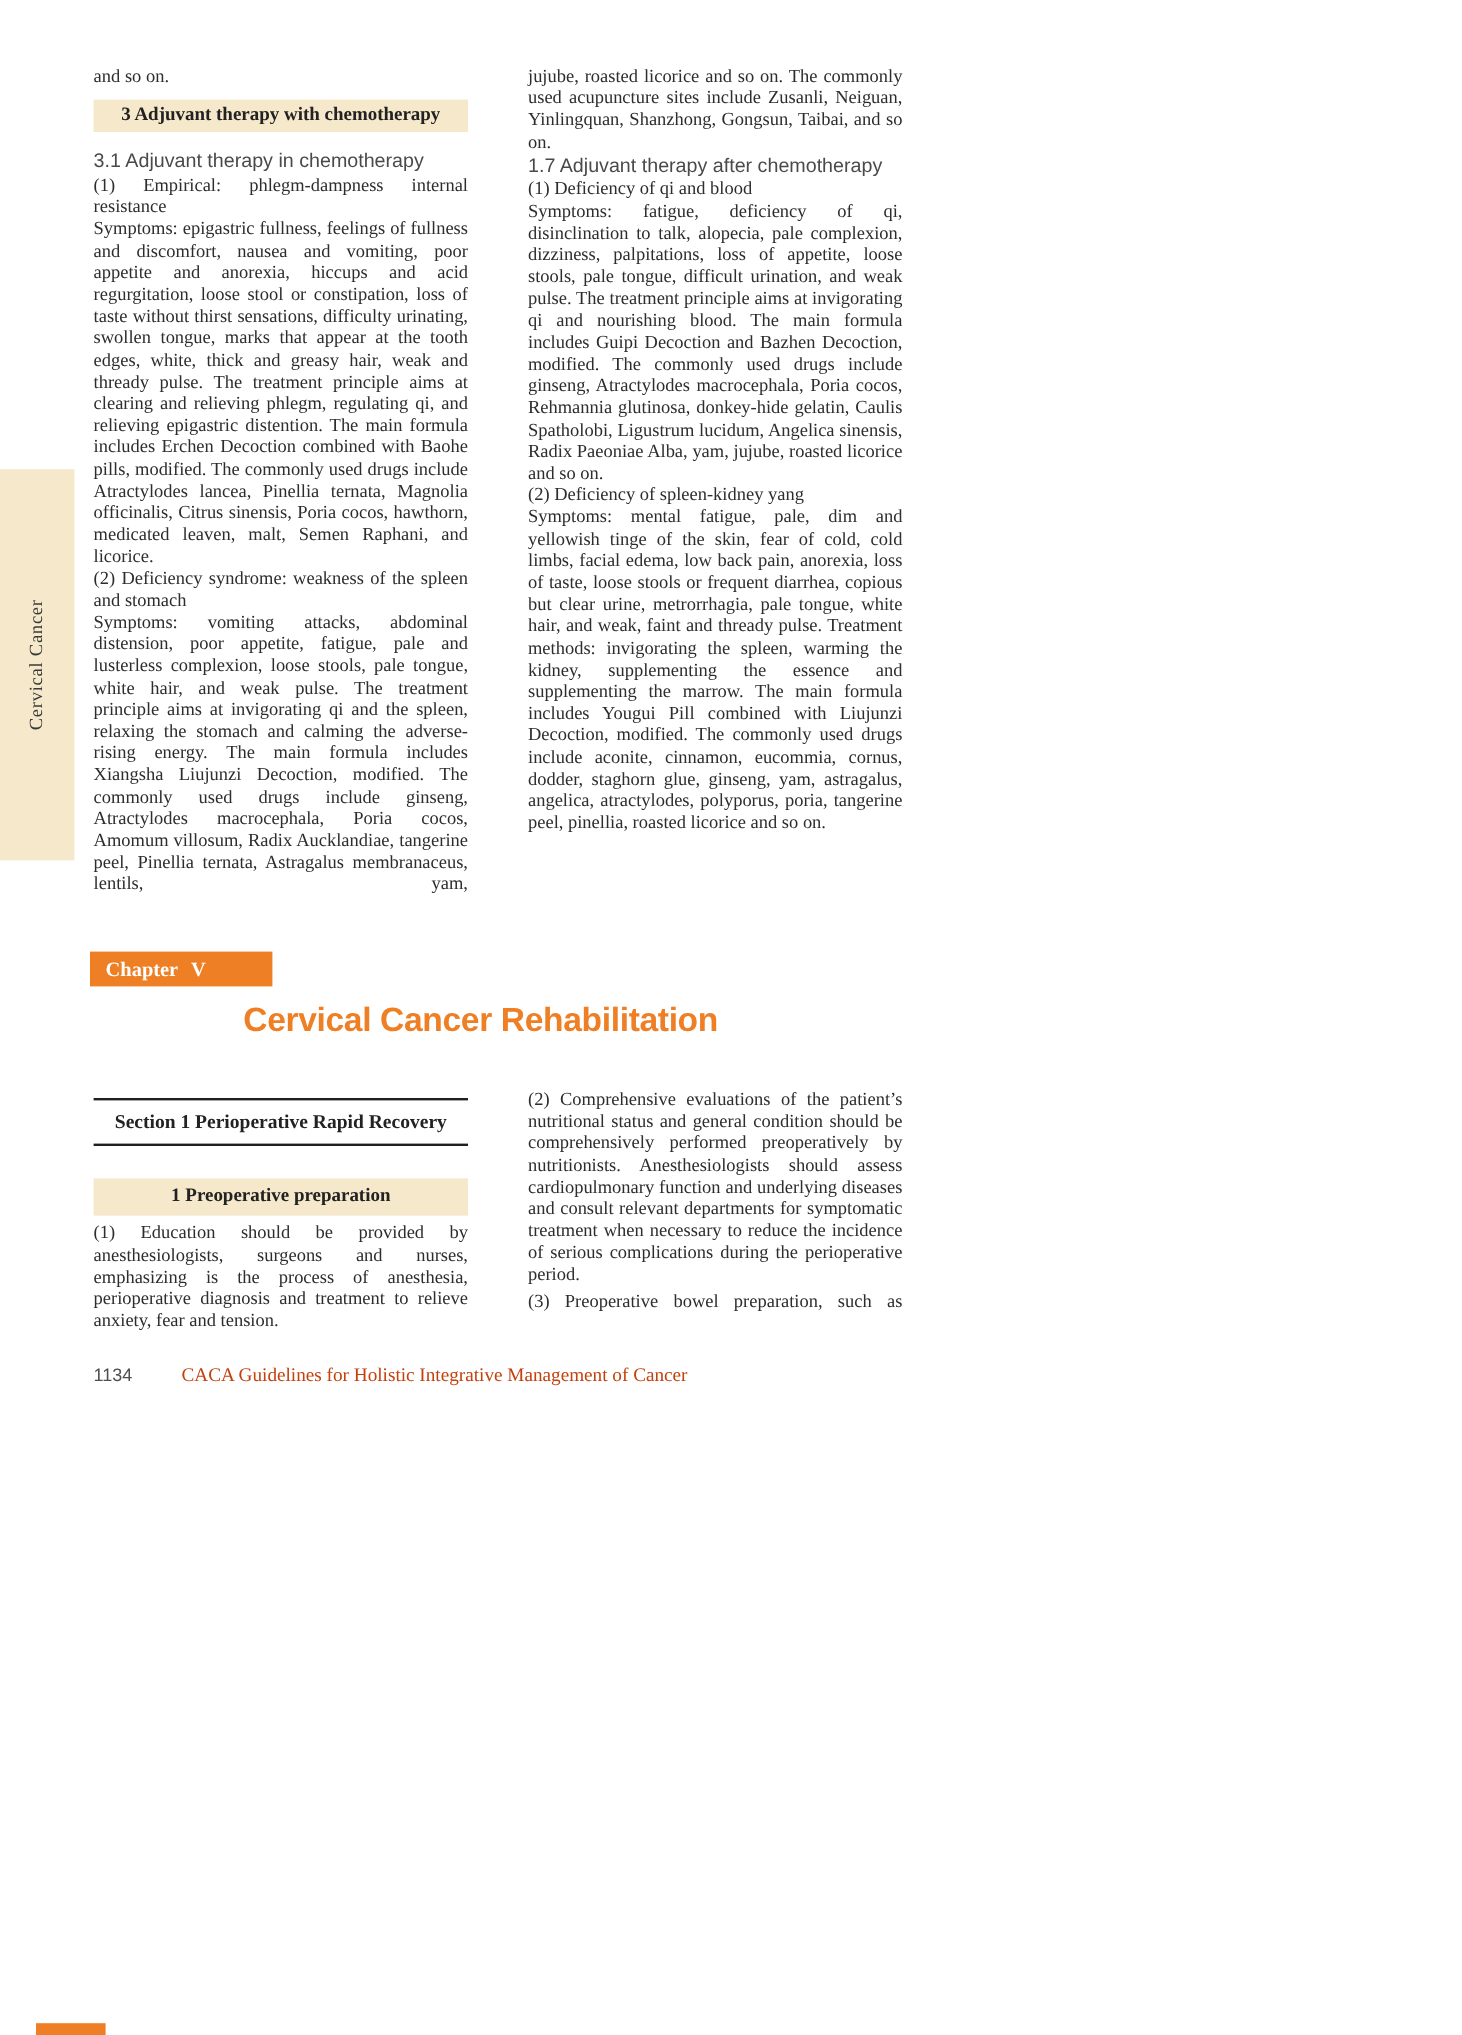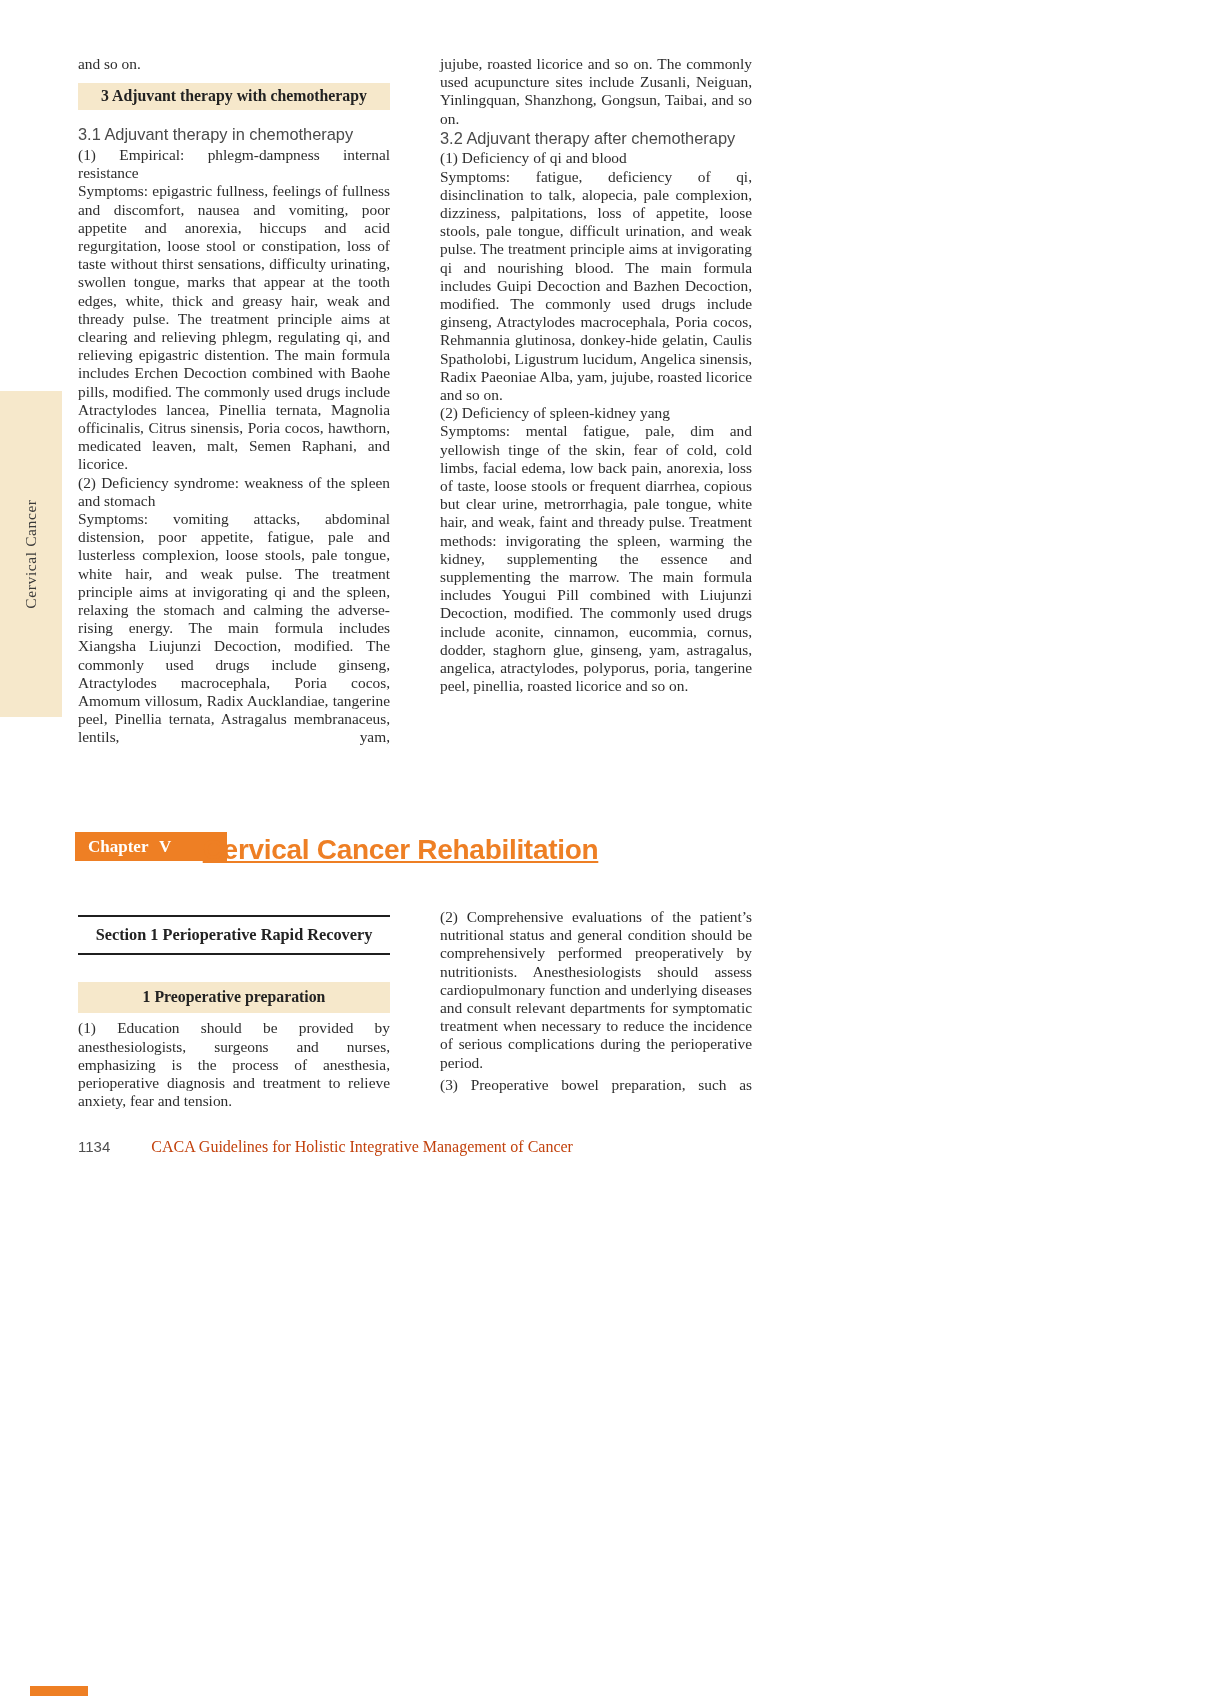--- a/index.html
+++ b/index.html
@@ -37,26 +37,26 @@
   .sans-sub {
     font-family:"Liberation Sans", sans-serif; color:#4a4a4a;
     font-size:16.4px; font-weight:400; margin:1px 0 2px;
     text-align:left; text-align-last:left; line-height:18.5px;
   }
 
   
   .chapter-banner {
     position:absolute; left:75px; top:793px; width:152px; height:29px;
     background:#EE7F24; color:#ffffff; font-weight:bold; font-size:17px;
-    line-height:29px; padding-left:13px; box-sizing:border-box; word-spacing:7px;margin-top:39px;
+    line-height:29px; padding-left:13px; box-sizing:border-box; word-spacing:7px;
   }
   .chapter-title {
     position:absolute; left:78px; top:834px; width:645px; margin:0;
     text-align:center; font-family:"Liberation Sans", sans-serif;
-    font-weight:bold; font-size:28px; letter-spacing:-0.3px; color:#EE7F24;text-decoration:underline;
+    font-weight:bold; font-size:28px; letter-spacing:-0.3px; color:#EE7F24;
   }
 
   
   .col-left-bottom  { left:78px;  top:915px; }
   .col-right-bottom { left:440px; top:908px; }
   .section-box {
     border-top:2px solid #1f1f1f; border-bottom:2px solid #1f1f1f;
     text-align:right; text-align-last:center; font-weight:bold;
     font-size:16.3px; color:#222; padding:9px 0;
   }
@@ -91,21 +91,21 @@
     <div class="tan-box">3 Adjuvant therapy with chemotherapy</div>
     <div class="sans-sub">3.1 Adjuvant therapy in chemotherapy</div>
     <p>(1) Empirical: phlegm-dampness internal resistance</p>
     <p>Symptoms: epigastric fullness, feelings of fullness and discomfort, nausea and vomiting, poor appetite and anorexia, hiccups and acid regurgitation, loose stool or constipation, loss of taste without thirst sensations, difficulty urinating, swollen tongue, marks that appear at the tooth edges, white, thick and greasy hair, weak and thready pulse. The treatment principle aims at clearing and relieving phlegm, regulating qi, and relieving epigastric distention. The main formula includes Erchen Decoction combined with Baohe pills, modified. The commonly used drugs include Atractylodes lancea, Pinellia ternata, Magnolia officinalis, Citrus sinensis, Poria cocos, hawthorn, medicated leaven, malt, Semen Raphani, and licorice.</p>
     <p>(2) Deficiency syndrome: weakness of the spleen and stomach</p>
     <p class="cont">Symptoms: vomiting attacks, abdominal distension, poor appetite, fatigue, pale and lusterless complexion, loose stools, pale tongue, white hair, and weak pulse. The treatment principle aims at invigorating qi and the spleen, relaxing the stomach and calming the adverse-rising energy. The main formula includes Xiangsha Liujunzi Decoction, modified. The commonly used drugs include ginseng, Atractylodes macrocephala, Poria cocos, Amomum villosum, Radix Aucklandiae, tangerine peel, Pinellia ternata, Astragalus membranaceus, lentils, yam,</p>
   </section>
 
   <section class="col col-right-top">
     <p>jujube, roasted licorice and so on. The commonly used acupuncture sites include Zusanli, Neiguan, Yinlingquan, Shanzhong, Gongsun, Taibai, and so on.</p>
-    <div class="sans-sub">3.2 Adjuvant therapy after chemotherapy</div>
+    <div class="sans-sub">1.7 Adjuvant therapy after chemotherapy</div>
     <p>(1) Deficiency of qi and blood</p>
     <p>Symptoms: fatigue, deficiency of qi, disinclination to talk, alopecia, pale complexion, dizziness, palpitations, loss of appetite, loose stools, pale tongue, difficult urination, and weak pulse. The treatment principle aims at invigorating qi and nourishing blood. The main formula includes Guipi Decoction and Bazhen Decoction, modified. The commonly used drugs include ginseng, Atractylodes macrocephala, Poria cocos, Rehmannia glutinosa, donkey-hide gelatin, Caulis Spatholobi, Ligustrum lucidum, Angelica sinensis, Radix Paeoniae Alba, yam, jujube, roasted licorice and so on.</p>
     <p>(2) Deficiency of spleen-kidney yang</p>
     <p>Symptoms: mental fatigue, pale, dim and yellowish tinge of the skin, fear of cold, cold limbs, facial edema, low back pain, anorexia, loss of taste, loose stools or frequent diarrhea, copious but clear urine, metrorrhagia, pale tongue, white hair, and weak, faint and thready pulse. Treatment methods: invigorating the spleen, warming the kidney, supplementing the essence and supplementing the marrow. The main formula includes Yougui Pill combined with Liujunzi Decoction, modified. The commonly used drugs include aconite, cinnamon, eucommia, cornus, dodder, staghorn glue, ginseng, yam, astragalus, angelica, atractylodes, polyporus, poria, tangerine peel, pinellia, roasted licorice and so on.</p>
   </section>
 
   <div class="chapter-banner">Chapter V</div>
   <h1 class="chapter-title">Cervical Cancer Rehabilitation</h1>
 
   <section class="col col-left-bottom">

